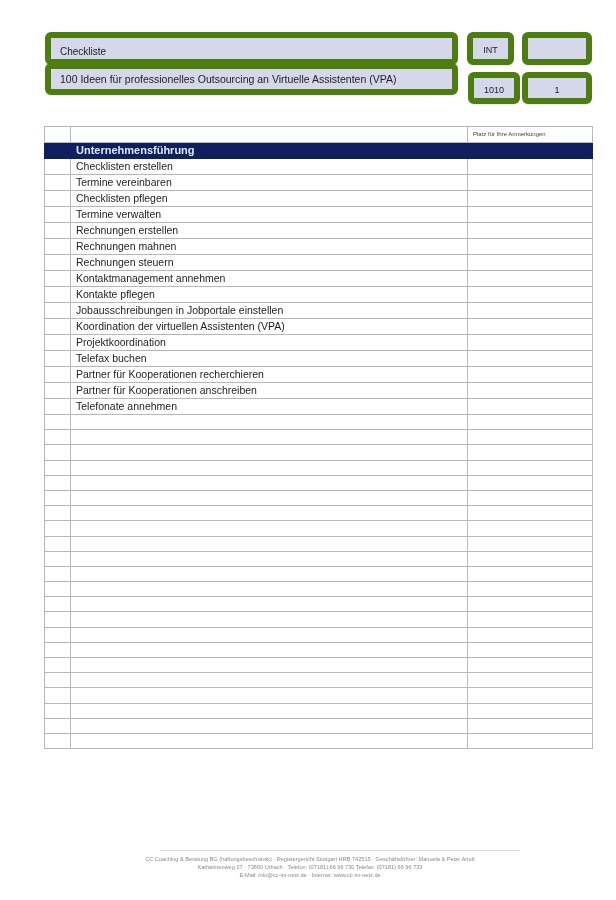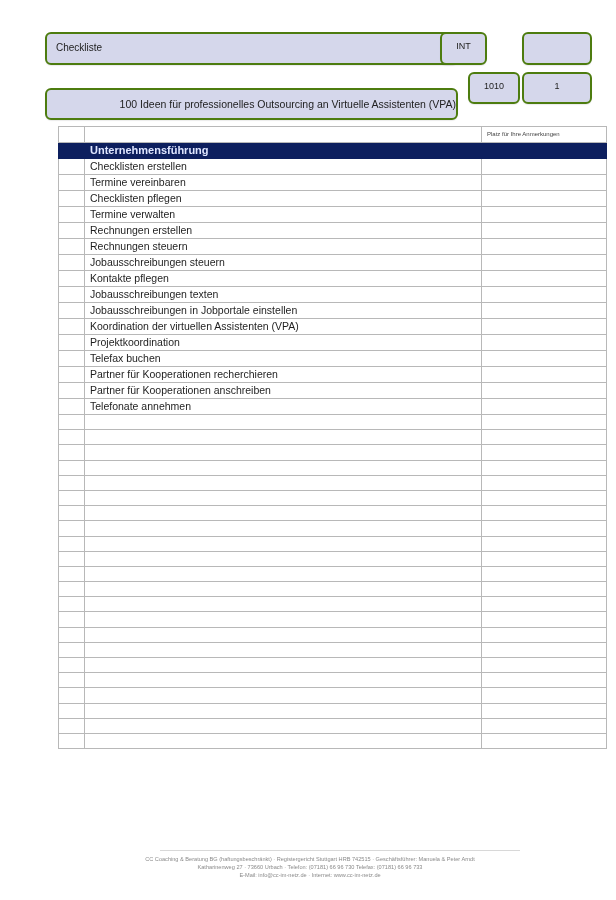--- a/index.html
+++ b/index.html
@@ -4,39 +4,39 @@
   <style>
     html, body { margin: 0; padding: 0; background: #ffffff; }
     body {
       width: 616px; height: 900px; position: relative; overflow: hidden;
       font-family: "Liberation Sans", "DejaVu Sans", sans-serif;
       color: #1a1a1a;
     }
     .hbox {
       position: absolute;
       background: #d5d7eb;
-      border: 2px solid #4d7c0f;
+      border: 6px solid #4d7c0f;
       border-radius: 6px;
       box-shadow: 0 1px 1px rgba(0,0,0,0.08);
       font-size: 10.5px;
       color: #222;
       display: flex; align-items: center;
       box-sizing: border-box;
     }
     .hbox.left { padding-left: 9px; }
     .hbox.center { justify-content: center; align-items: flex-start; padding-top: 7px; font-size: 9px; }
     #box-title   { left: 45px;  top: 32px; width: 413px; height: 33px; align-items: flex-start; padding-top: 8px; font-size: 10px; }
-    #box-code    { left: 440px; top: 32px; width: 47px;  height: 33px; }
+    #box-code    { left: 467px; top: 32px; width: 47px;  height: 33px; }
     #box-blank   { left: 522px; top: 32px; width: 70px;  height: 33px; }
-    #box-subtitle{ left: 45px;  top: 88px; width: 413px; height: 32px; font-size: 10.5px; justify-content: flex-end; }
+    #box-subtitle{ left: 45px;  top: 63px; width: 413px; height: 32px; font-size: 10.5px; }
     #box-number  { left: 468px; top: 72px; width: 52px;  height: 32px; }
     #box-page    { left: 522px; top: 72px; width: 70px;  height: 32px; }
 
     #checklist-table {
-      position: absolute; left: 58px; top: 126px;
+      position: absolute; left: 44px; top: 126px;
       width: 548px;
       border-collapse: collapse;
       table-layout: fixed;
       padding-left: 36px;
     }
     #checklist-table td {
       border: 1px solid #b8b8b8;
       height: 15.2px;
       padding: 0 0 0 4px;
       font-size: 10.5px;
@@ -128,36 +128,36 @@
         <td class="task">Termine verwalten</td>
         <td></td>
       </tr>
       <tr>
         <td></td>
         <td class="task">Rechnungen erstellen</td>
         <td></td>
       </tr>
       <tr>
         <td></td>
+        <td class="task">Rechnungen mahnen</td>
+        <td></td>
+      </tr>
+      <tr>
+        <td></td>
         <td class="task">Rechnungen steuern</td>
         <td></td>
       </tr>
       <tr>
         <td></td>
-        <td class="task">Jobausschreibungen steuern</td>
+        <td class="task">Kontaktmanagement annehmen</td>
         <td></td>
       </tr>
       <tr>
         <td></td>
         <td class="task">Kontakte pflegen</td>
-        <td></td>
-      </tr>
-      <tr>
-        <td></td>
-        <td class="task">Jobausschreibungen texten</td>
         <td></td>
       </tr>
       <tr>
         <td></td>
         <td class="task">Jobausschreibungen in Jobportale einstellen</td>
         <td></td>
       </tr>
       <tr>
         <td></td>
         <td class="task">Koordination der virtuellen Assistenten (VPA)</td>

